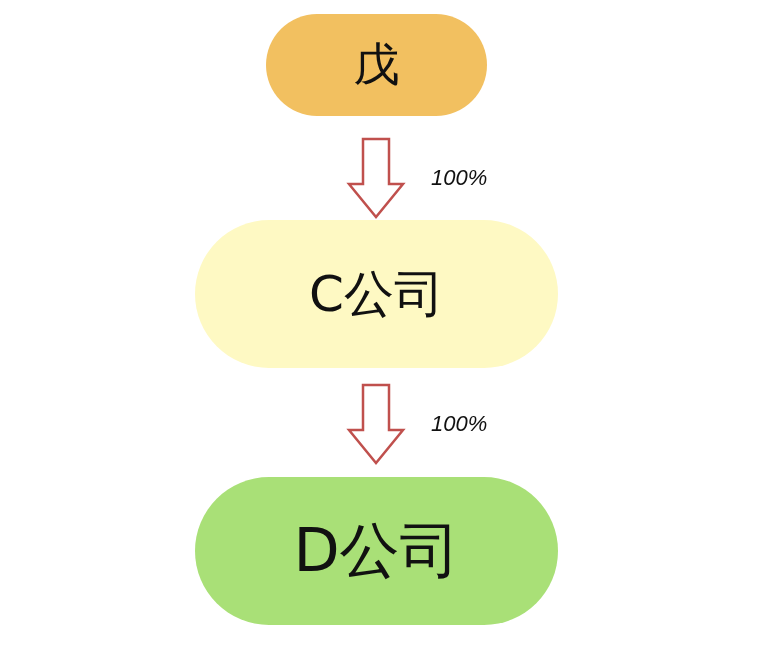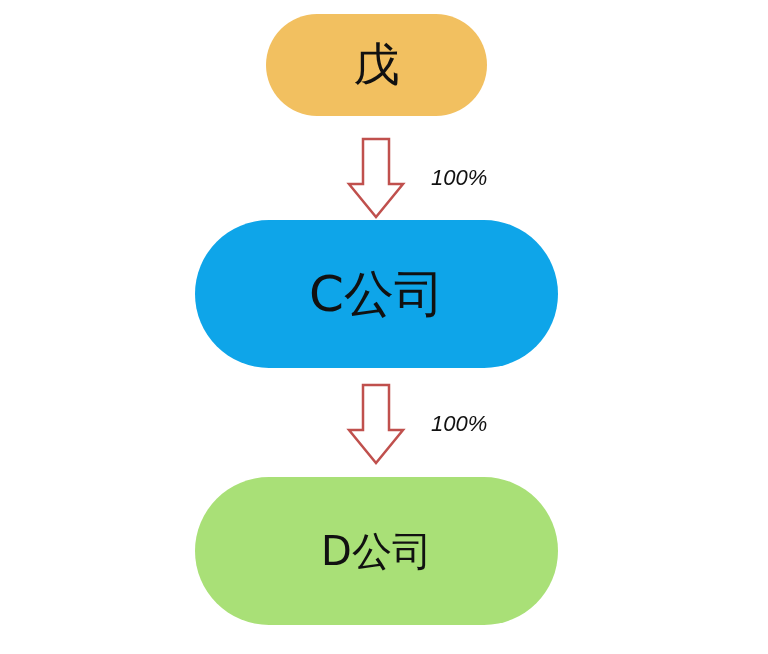--- a/index.html
+++ b/index.html
@@ -14,21 +14,21 @@
   .node-top {
     left: 266px; top: 14px; width: 221px; height: 102px; border-radius: 51px;
     font-size: 46px;
   }
   .node-mid {
     left: 195px; top: 220px; width: 363px; height: 148px; border-radius: 74px;
     font-size: 50px;
   }
   .node-bot {
     left: 195px; top: 477px; width: 363px; height: 148px; border-radius: 74px;
-    font-size: 40px;
+    font-size: 60px;
     text-align: center;
   }
   .arrow { position: absolute; }
   .arrow1 { left: 346px; top: 137px; width: 60px; height: 82px; }
   .arrow2 { left: 346px; top: 383px; width: 60px; height: 82px; }
   .label {
     position: absolute; font-size: 22px; color: #111;
     font-family: "Liberation Sans", "DejaVu Sans", sans-serif;
     font-style: italic;
   }
@@ -40,21 +40,21 @@
 
 <div class="node node-top" style="background:#F2C060;">
   <span>戊</span>
 </div>
 
 <svg class="arrow arrow1" viewBox="0 0 60 82">
   <polygon points="17,2 43,2 43,47 57,47 30,80 3,47 17,47" fill="#ffffff" stroke="#C0504D" stroke-width="2.5" stroke-linejoin="miter"></polygon>
 </svg>
 <div class="label label1">100%</div>
 
-<div class="node node-mid" style="background:#0ea5e9;">
+<div class="node node-mid" style="background:#fef9c3;">
   <span>C公司</span>
 </div>
 
 <svg class="arrow arrow2" viewBox="0 0 60 82">
   <polygon points="17,2 43,2 43,47 57,47 30,80 3,47 17,47" fill="#ffffff" stroke="#C0504D" stroke-width="2.5" stroke-linejoin="miter"></polygon>
 </svg>
 <div class="label label2">100%</div>
 
 <div class="node node-bot" style="background:#A9E077;">
   <span>D公司</span>

